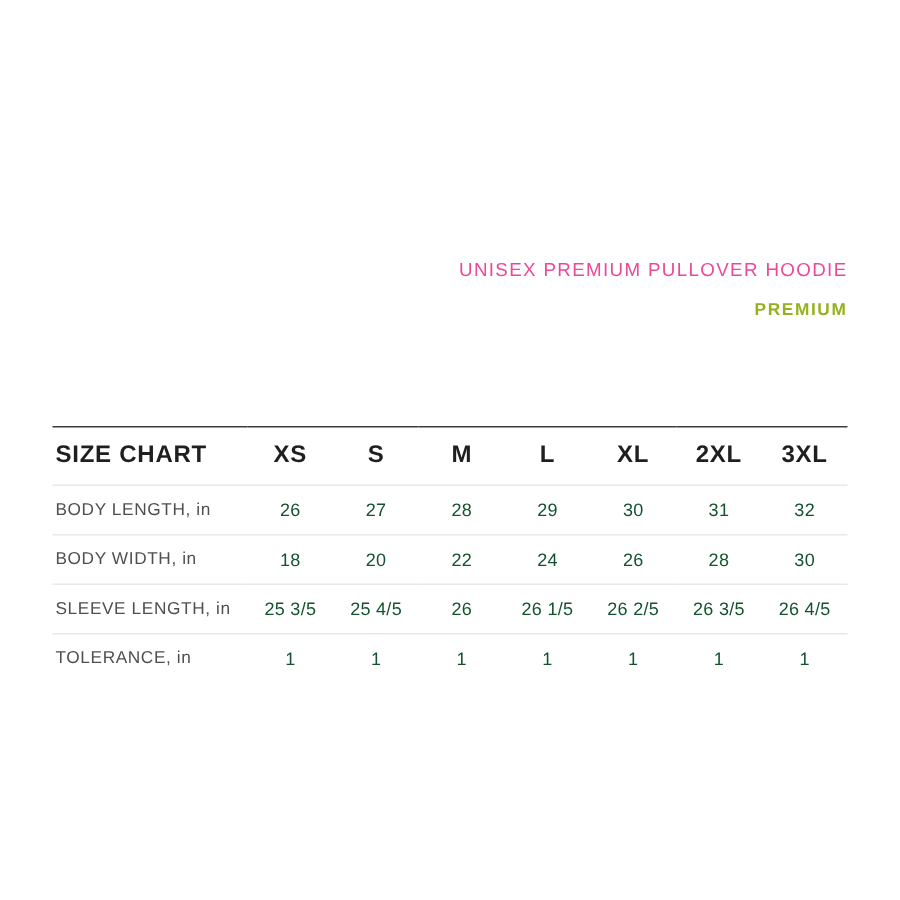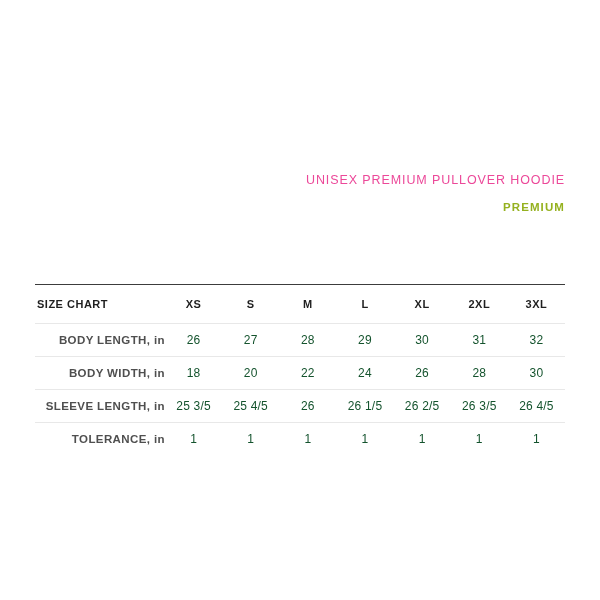--- a/index.html
+++ b/index.html
@@ -46,21 +46,21 @@
   table.size-chart {
     width: 100%;
     border-collapse: collapse;
     table-layout: fixed;
     border-top: 1px solid #3c3c3c;
   }
   col.label-col { width: 130px; }
   thead th {
     height: 39px;
     vertical-align: middle;
-    font-size: 11px;
+    font-size: 16px;
     font-weight: 700;
     color: #1f1f1f;
     letter-spacing: 0.5px;
     text-align: center;
     white-space: nowrap;
   }
   thead th.corner {
     text-align: left;
     padding-left: 2px;
   }
@@ -68,26 +68,25 @@
   tbody td {
     height: 33px;
     vertical-align: middle;
     font-size: 12px;
     color: #14532d;
     text-align: center;
     letter-spacing: 0.2px;
     white-space: nowrap;
   }
   tbody td.row-label {
-    text-align: right;
+    text-align: left;
     padding-left: 2px;
     font-size: 11.5px;
     color: #4f4f4f;
     letter-spacing: 0.4px;
-    font-weight: bold;
   }
 </style>
 </head>
 <body>
 
 <div class="canvas">
 
   <div class="title-block">
     <div class="product-title">UNISEX PREMIUM PULLOVER HOODIE</div>
     <div class="unit-label">PREMIUM</div>

